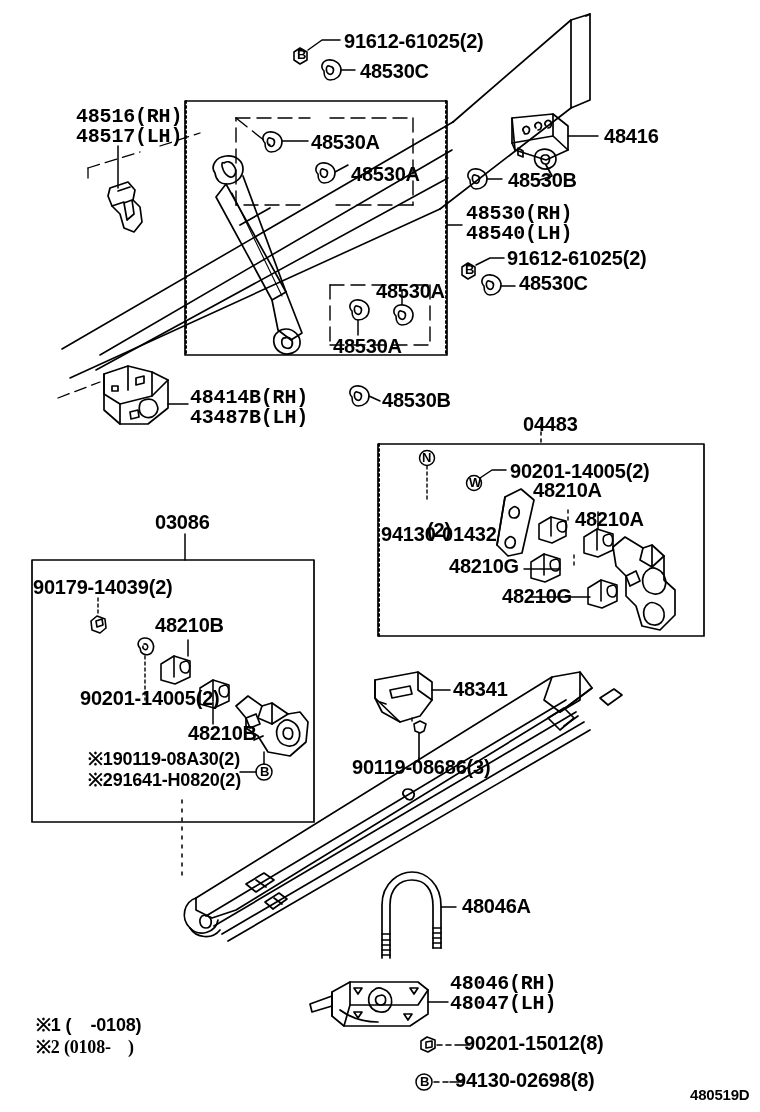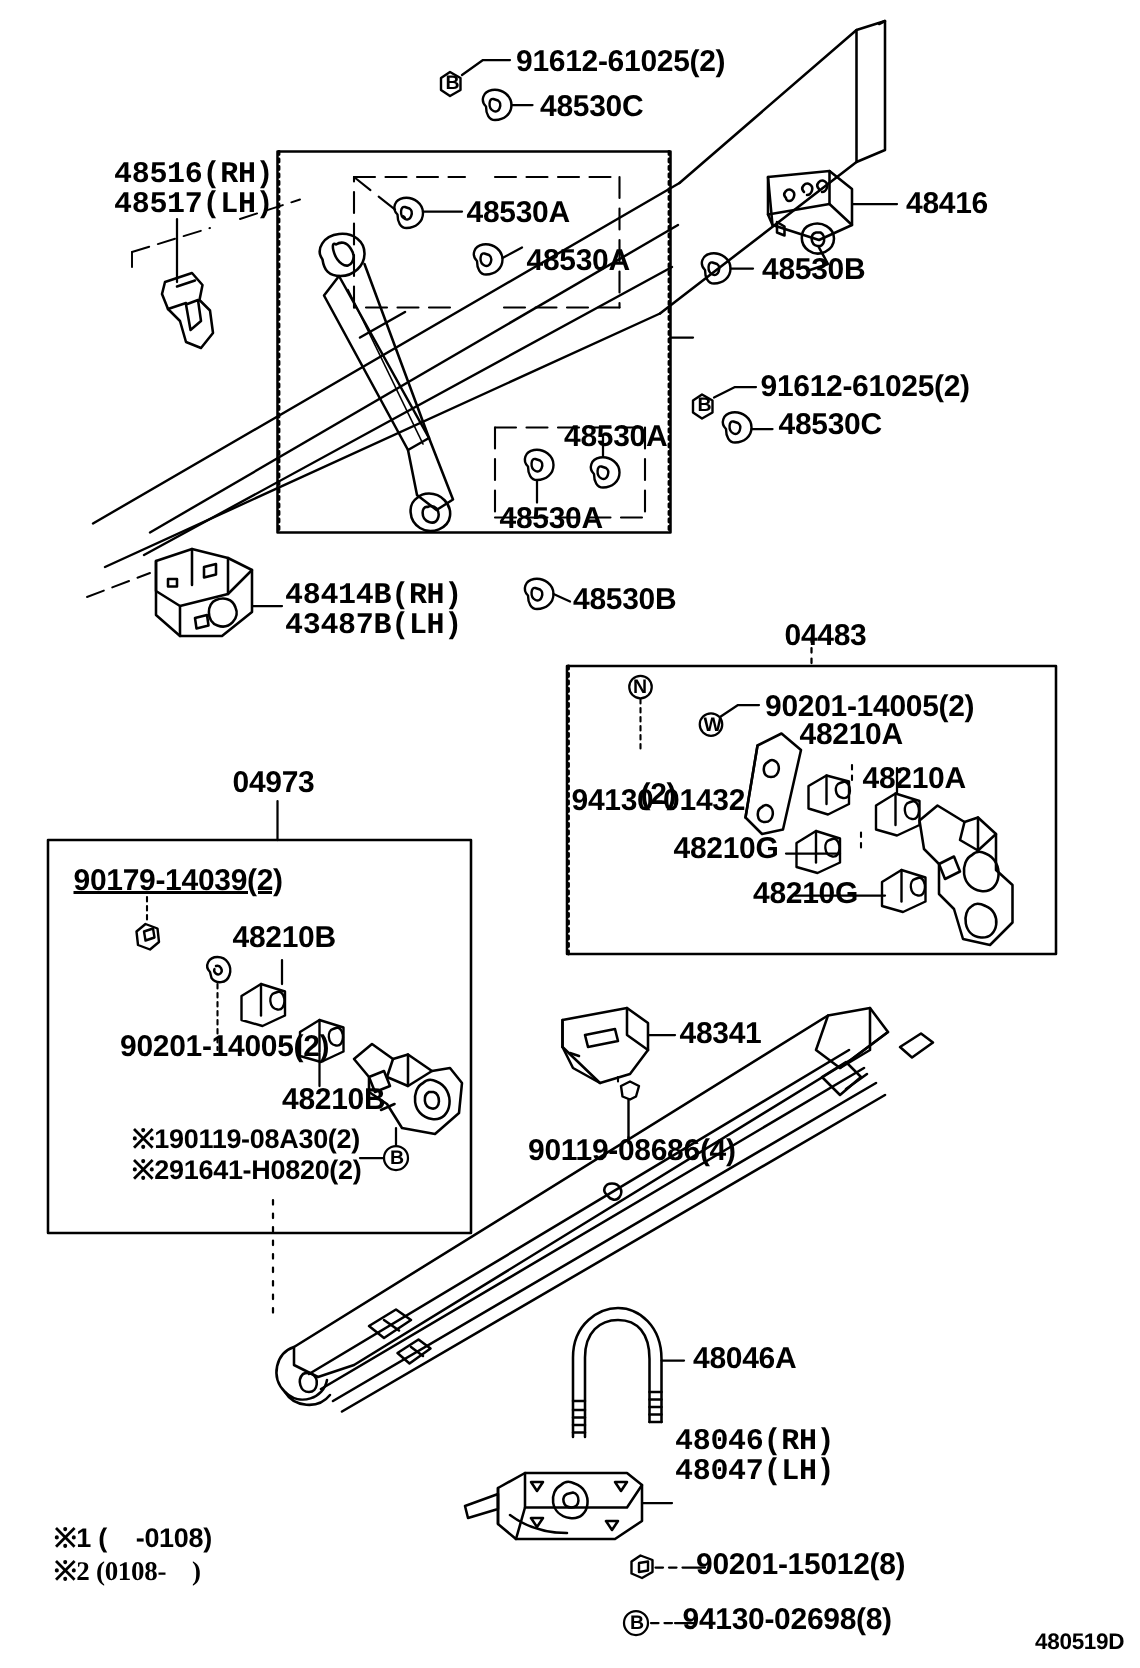--- a/index.html
+++ b/index.html
@@ -472,20 +472,22 @@
 
 <div class="lbl s20 two" style="left:76px;top:107px;"><span>48516(RH)
 48517(LH)</span></div>
 
 <div class="lbl s20" style="left:311px;top:132px;">48530A</div>
 <div class="lbl s20" style="left:351px;top:164px;">48530A</div>
 
 <div class="lbl s20" style="left:604px;top:126px;">48416</div>
 <div class="lbl s20" style="left:508px;top:170px;">48530B</div>
 
+<div class="lbl s20 two" style="left:466px;top:204px;"><span>48530(RH)
+48540(LH)</span></div>
 
 <div class="lbl s20" style="left:507px;top:248px;">91612-61025(2)</div>
 <div class="lbl s20" style="left:519px;top:273px;">48530C</div>
 
 <div class="lbl s20" style="left:376px;top:281px;">48530A</div>
 <div class="lbl s20" style="left:333px;top:336px;">48530A</div>
 
 <div class="lbl s20 two" style="left:190px;top:388px;"><span>48414B(RH)
 43487B(LH)</span></div>
 
@@ -493,33 +495,33 @@
 
 <div class="lbl s20" style="left:523px;top:414px;">04483</div>
 <div class="lbl s20" style="left:510px;top:461px;">90201-14005(2)</div>
 <div class="lbl s20" style="left:381px;top:496px;margin-top:28px;">94130-01432</div>
 <div class="lbl s20" style="left:427px;top:520px;">(2)</div>
 <div class="lbl s20" style="left:533px;top:480px;">48210A</div>
 <div class="lbl s20" style="left:575px;top:509px;">48210A</div>
 <div class="lbl s20" style="left:449px;top:556px;">48210G</div>
 <div class="lbl s20" style="left:502px;top:586px;">48210G</div>
 
-<div class="lbl s20" style="left:155px;top:512px;">04973</div>
-<div class="lbl s20" style="left:49px;top:577px;text-decoration:underline;">90179-14039(2)</div>
+<div class="lbl s20" style="left:155px;top:512px;">03086</div>
+<div class="lbl s20" style="left:33px;top:577px;">90179-14039(2)</div>
 <div class="lbl s20" style="left:155px;top:615px;">48210B</div>
 <div class="lbl s20" style="left:80px;top:688px;">90201-14005(2)</div>
 <div class="lbl s20" style="left:188px;top:723px;">48210B</div>
 <div class="lbl s18" style="left:88px;top:750px;">※190119-08A30(2)</div>
 <div class="lbl s18" style="left:88px;top:771px;">※291641-H0820(2)</div>
 
 <div class="lbl s20" style="left:453px;top:679px;">48341</div>
-<div class="lbl s20" style="left:352px;top:757px;">90119-08686(4)</div>
+<div class="lbl s20" style="left:352px;top:757px;">90119-08686(3)</div>
 
 <div class="lbl s20" style="left:462px;top:896px;">48046A</div>
-<div class="lbl s20 two" style="left:450px;top:952px;"><span>48046(RH)
+<div class="lbl s20 two" style="left:450px;top:974px;"><span>48046(RH)
 48047(LH)</span></div>
 <div class="lbl s20" style="left:464px;top:1033px;">90201-15012(8)</div>
 <div class="lbl s20" style="left:455px;top:1070px;">94130-02698(8)</div>
 
 <div class="lbl s13" style="left:297px;top:48px;">B</div>
 <div class="lbl s13" style="left:465px;top:263px;">B</div>
 <div class="lbl s13" style="left:422px;top:451px;">N</div>
 <div class="lbl s13" style="left:469px;top:476px;">W</div>
 <div class="lbl s13" style="left:260px;top:765px;">B</div>
 <div class="lbl s13" style="left:420px;top:1075px;">B</div>

